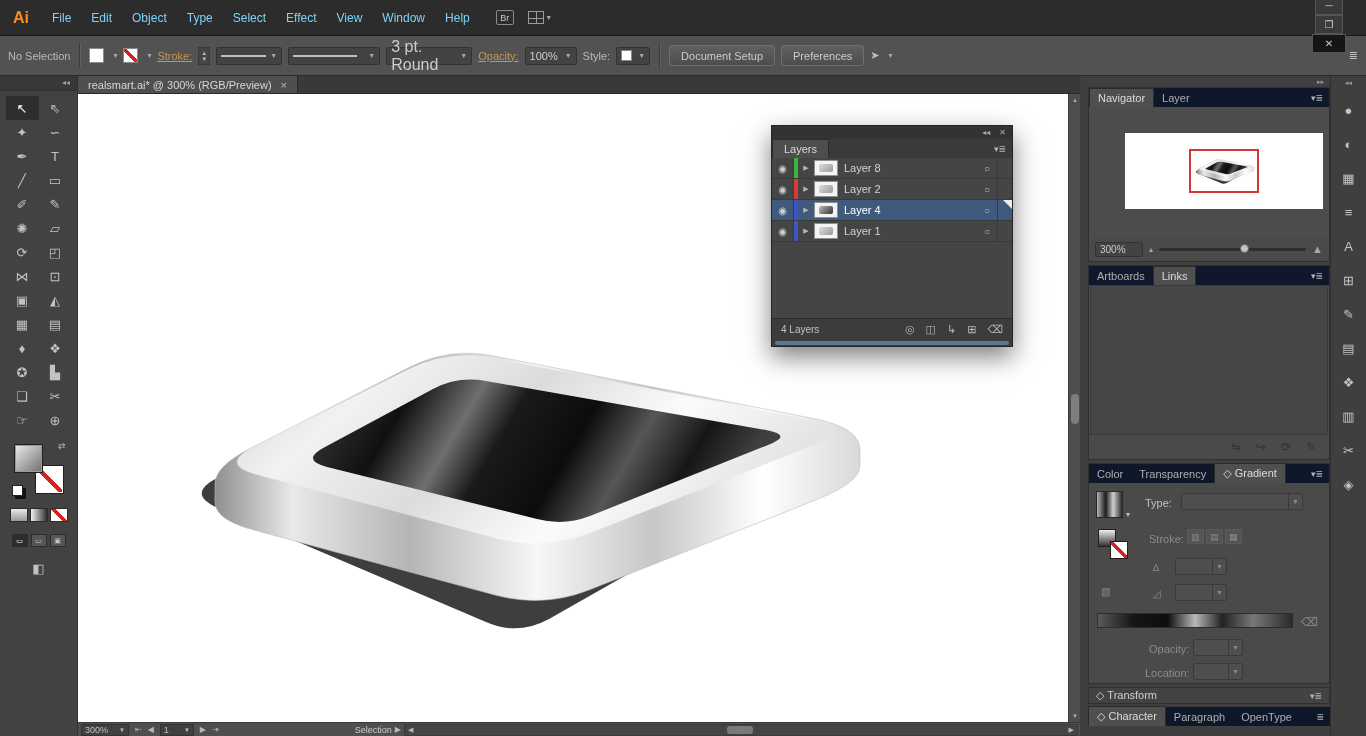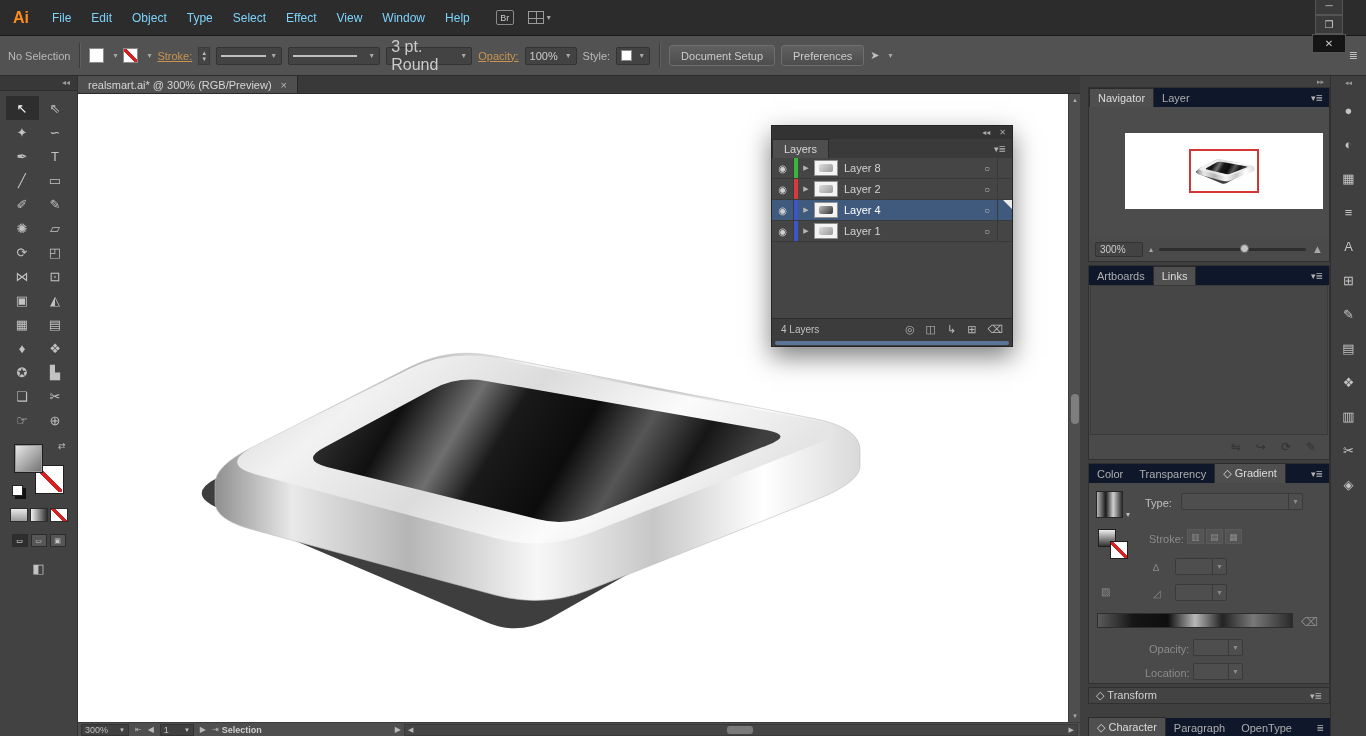--- a/index.html
+++ b/index.html
@@ -116,33 +116,33 @@
   #gswatch { position:absolute; left:7px; top:8px; width:27px; height:27px; border:1px solid #272727; background:linear-gradient(90deg,#b5b5b5,#1b1b1b 35%,#d0d0d0 65%,#2b2b2b); }
   #gswatch-caret { position:absolute; left:37px; top:27px; font-size:8px; color:#bbb; }
   #gfs { position:absolute; left:9px; top:46px; width:30px; height:30px; }
   #gfs .f { position:absolute; left:0; top:0; width:18px; height:18px; border:1px solid #1f1f1f; background:linear-gradient(180deg,#eee,#333); }
   #gfs .s { position:absolute; right:0; bottom:0; width:18px; height:18px; border:1px solid #1f1f1f; background:#fff; }
   #gfs .s:after { content:""; position:absolute; inset:0; background:linear-gradient(45deg,transparent 42%,#d42222 42%,#d42222 58%,transparent 58%); }
   .gsbtn { position:absolute; width:17px; height:15px; border:1px solid #5a5a5a; background:#545454; color:#8b8b8b; font-size:9px; display:flex; align-items:center; justify-content:center; }
   #grad-bar { position:absolute; left:8px; top:130px; width:196px; height:15px; border:1px solid #2d2d2d; background:linear-gradient(90deg,#5a5a5a 0%,#161616 18%,#0e0e0e 36%,#b8b8b8 50%,#222 64%,#787878 80%,#2a2a2a 100%); }
   .gicon { position:absolute; color:#8b8b8b; font-size:10px; }
   .glabel { position:absolute; color:#8b8b8b; font-size:11px; }
-  .collapsedbar { height:17px; background:#434343; border:1px solid #303030; display:flex; align-items:center; padding:0 7px; margin-bottom:14px; color:#cfcfcf; }
+  .collapsedbar { height:17px; background:#434343; border:1px solid #303030; display:flex; align-items:center; padding:0 7px; margin-bottom:3px; color:#cfcfcf; }
   .collapsedbar .pmenu { padding:0; }
 
   
   #rightstrip { position:absolute; top:76px; left:1330px; width:36px; bottom:0; background:#3f3f3f; border-left:1px solid #2f2f2f; z-index:20; }
   #rs-chevrons { height:12px; font-size:7px; color:#999; text-align:center; padding-top:3px; }
   .rs-icon { width:26px; height:24px; margin:10px auto 0; display:flex; align-items:center; justify-content:center; color:#c4c4c4; font-size:13px; }
 
   
   #statusbar { position:absolute; left:78px; bottom:0; width:1002px; height:14px; background:#4f4f4f; border-top:1px solid #3a3a3a; display:flex; align-items:center; font-size:9px; color:#c0c0c0; z-index:15; }
   .sb-dd { height:12px; background:#404040; border:1px solid #333; display:flex; align-items:center; padding:0 3px; gap:4px; margin:0 3px; }
   .sb-ic { padding:0 3px; font-size:8px; color:#b8b8b8; }
-  #sb-tool { width:170px; text-align:left; color:#cfcfcf;font-weight:bold; }
+  #sb-tool { width:170px; text-align:right; color:#cfcfcf; }
   #hscroll { flex:1; height:12px; background:#454545; border:1px solid #3a3a3a; position:relative; display:flex; align-items:center; justify-content:space-between; margin-right:2px; }
   #hthumb { position:absolute; left:48%; width:26px; height:8px; background:#7a7a7a; border-radius:3px; }
 </style>
 </head>
 <body>
 
 <div id="menubar">
   <div id="logo">Ai</div>
   <span class="menu-item">File</span>
   <span class="menu-item">Edit</span>

